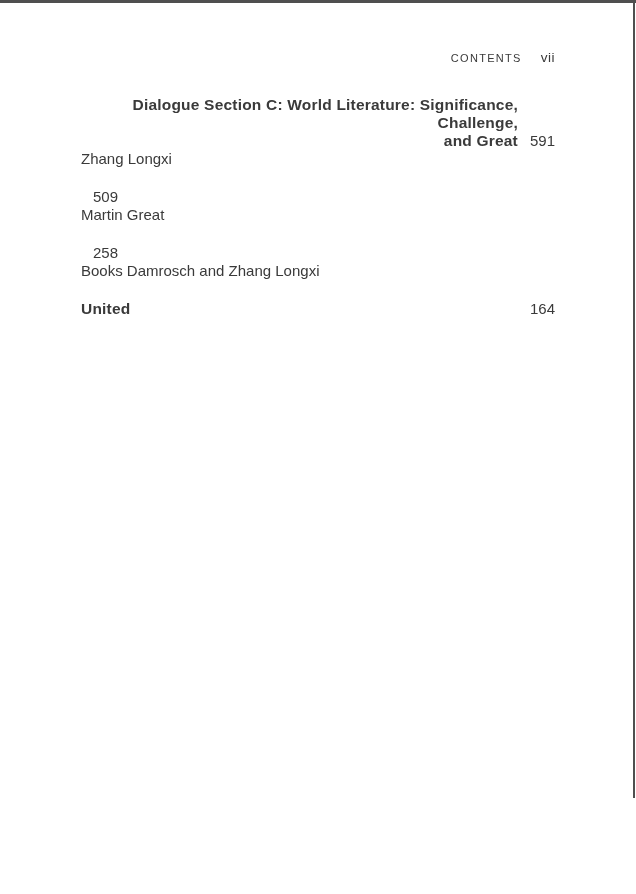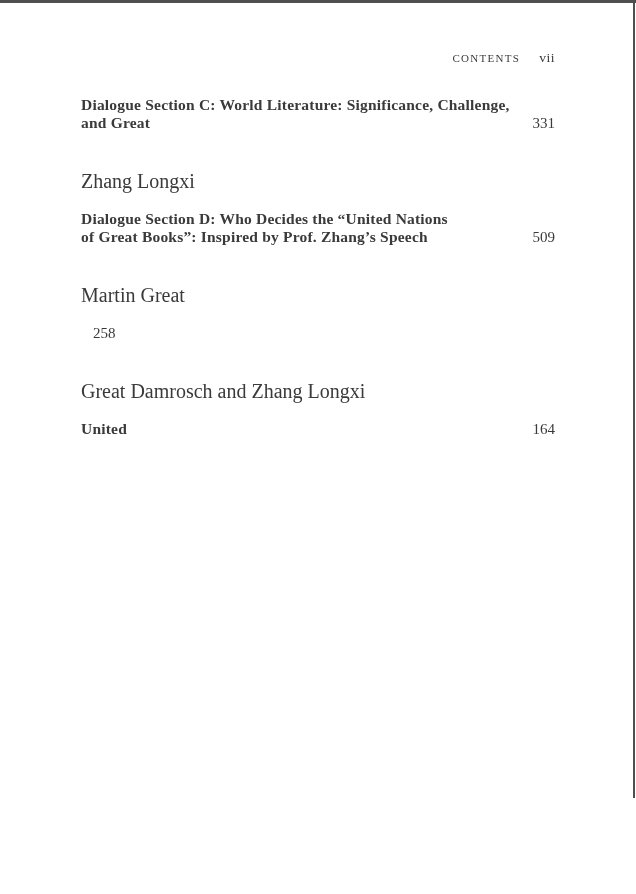--- a/index.html
+++ b/index.html
@@ -6,21 +6,21 @@
     margin: 0;
     padding: 0;
     background: #ffffff;
   }
   .page {
     position: relative;
     width: 636px;
     height: 798px;
     background: var(--bg, #ffffff);
     overflow: hidden;
-    font-family: Liberation Serif, serif;
+    font-family: Liberation Sans, sans-serif;
     color: var(--text, #3a3a3a);
   }
   .scan-edge-top {
     position: absolute;
     top: 0; left: 0;
     width: 636px; height: 3px;
     background: var(--edge, #4f4f4f);
   }
   .scan-edge-right {
     position: absolute;
@@ -48,38 +48,38 @@
     font-size: 13.5px;
     margin-left: 19px;
     letter-spacing: 0.5px;
   }
   .entry { margin-top: 20px; }
   .entry.first { margin-top: 31px; }
   .title-row {
     display: flex;
     justify-content: space-between;
     align-items: flex-end;
+    text-align: right;
   }
   .title {
     font-weight: bold;
     font-size: 15.5px;
     line-height: 18px;
     letter-spacing: 0.2px;
   }
   .tline { display: block; }
   .pagenum {
     font-size: 15px;
     line-height: 18px;
     flex: none;
     padding-left: 12px;
   }
   .author {
-    font-size: 20px;
+    font-size: 15px;
     line-height: 18px;
-    margin-top: 40px;
   }
 </style>
 </head>
 <body>
 
 <div class="page" style="--bg: #ffffff; --text: #3a3a3a; --edge: #4f4f4f;">
   <div class="scan-edge-top"></div>
   <div class="scan-edge-right"></div>
 
   <div class="content">
@@ -87,41 +87,37 @@
     <div class="running-head">
       <span class="contents-label">CONTENTS</span><span class="folio">vii</span>
     </div>
 
     <div class="entry first">
       <div class="title-row">
         <div class="title">
           <span class="tline">Dialogue Section C: World Literature: Significance, Challenge,</span>
           <span class="tline">and Great</span>
         </div>
-        <div class="pagenum">331</div>
+        <div class="pagenum">591</div>
       </div>
       <div class="author">Zhang Longxi</div>
     </div>
 
     <div class="entry">
       <div class="title-row">
-        <div class="title">
-          <span class="tline">Dialogue Section D: Who Decides the “United Nations</span>
-          <span class="tline">of Great Books”: Inspired by Prof. Zhang’s Speech</span>
-        </div>
         <div class="pagenum">509</div>
       </div>
       <div class="author">Martin Great</div>
     </div>
 
     <div class="entry">
       <div class="title-row">
         <div class="pagenum">258</div>
       </div>
-      <div class="author">Great Damrosch and Zhang Longxi</div>
+      <div class="author">Books Damrosch and Zhang Longxi</div>
     </div>
 
     <div class="entry">
       <div class="title-row">
         <div class="title">
           <span class="tline">United</span>
         </div>
         <div class="pagenum">164</div>
       </div>
     </div>

